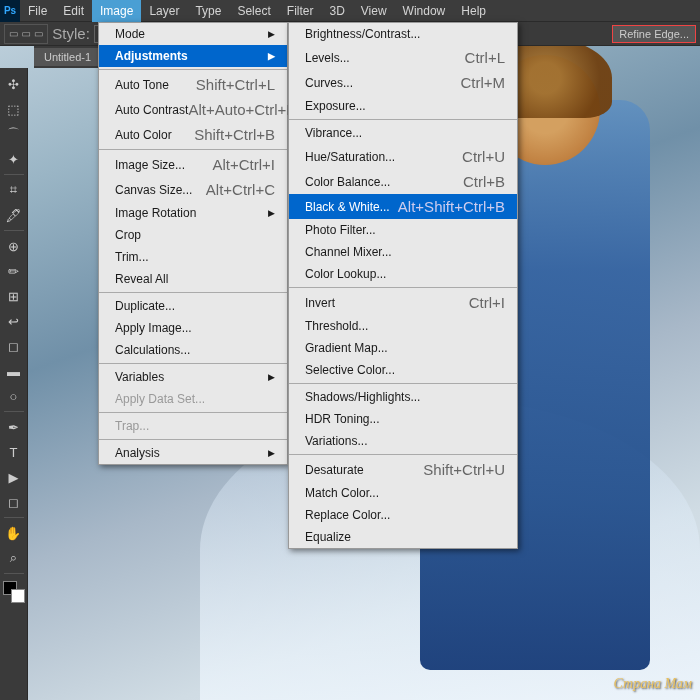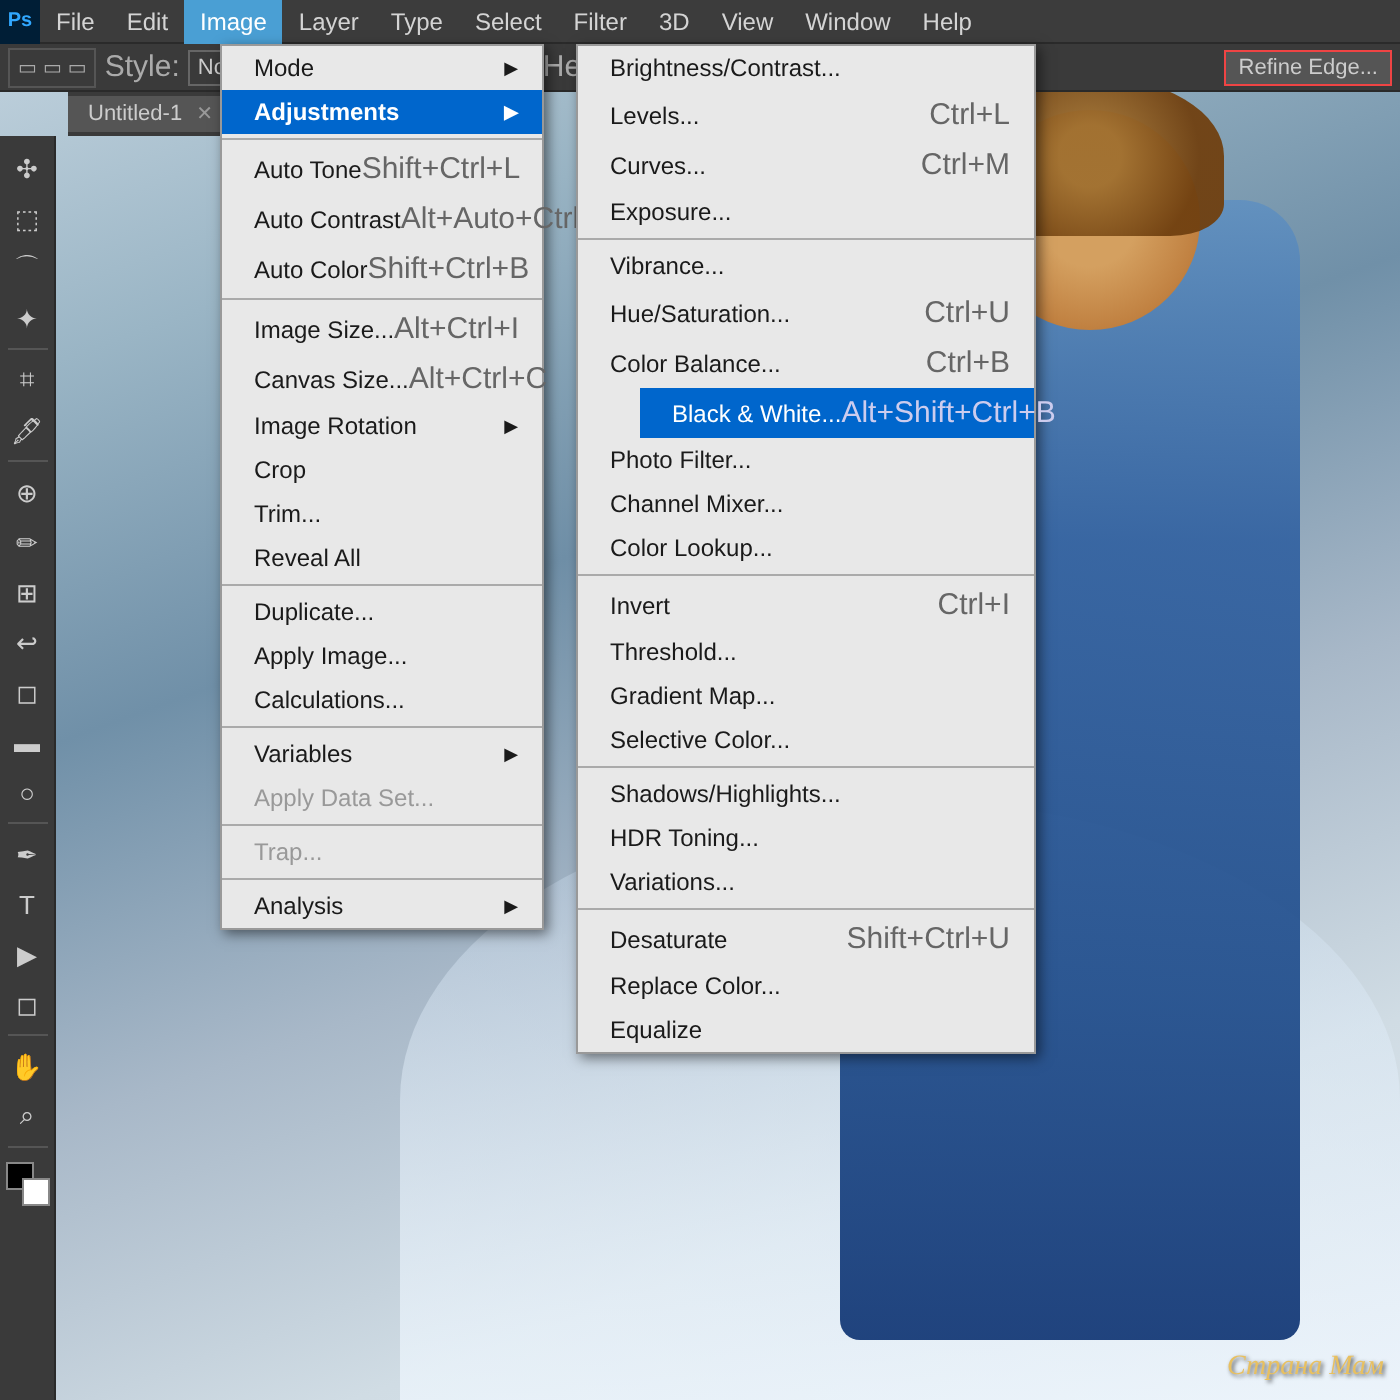--- a/index.html
+++ b/index.html
@@ -102,25 +102,25 @@
     .tool-separator { width: 20px; height: 1px; background: #555; margin: 2px 0; }
     .fg-bg-colors {
       position: relative; width: 22px; height: 22px; margin-top: 4px;
     }
     .fg-color { position: absolute; top: 0; left: 0; width: 14px; height: 14px; background: #000; border: 1px solid #888; }
     .bg-color { position: absolute; bottom: 0; right: 0; width: 14px; height: 14px; background: #fff; border: 1px solid #888; }
 
     
     .image-menu {
       position: absolute;
-      top: 22px; left: 110px;
+      top: 22px; left: 98px;
       background: #e8e8e8;
       border: 1px solid #999;
       z-index: 200;
-      width: 162px;
+      width: 190px;
       box-shadow: 2px 2px 6px rgba(0,0,0,0.5);
     }
     .menu-item {
       padding: 4px 12px 4px 16px;
       color: #1a1a1a;
       cursor: pointer;
       display: flex;
       justify-content: space-between;
       align-items: center;
       white-space: nowrap;
@@ -146,21 +146,20 @@
       border: 1px solid #999;
       z-index: 201;
       width: 230px;
       box-shadow: 2px 2px 6px rgba(0,0,0,0.5);
     }
 
     
     .bw-item {
       background: #0066cc !important;
       color: white !important;
-      margin-left: 31px;
     }
     .bw-item .shortcut { color: #cce !important; }
 
     .watermark {
       position: absolute;
       bottom: 8px; right: 8px;
       color: #e8c060;
       font-size: 14px;
       font-style: italic;
       font-family: Georgia, serif;
@@ -388,20 +387,23 @@
   </div>
   <div class="menu-item">
     <span>Variations...</span>
   </div>
   <div class="menu-separator"></div>
   <div class="menu-item">
     <span>Desaturate</span>
     <span class="shortcut">Shift+Ctrl+U</span>
   </div>
   <div class="menu-item">
+    <span>Match Color...</span>
+  </div>
+  <div class="menu-item">
     <span>Replace Color...</span>
   </div>
   <div class="menu-item">
     <span>Equalize</span>
   </div>
 </div>
 
 <div class="watermark">Страна Мам</div>
 
 </body></html>

